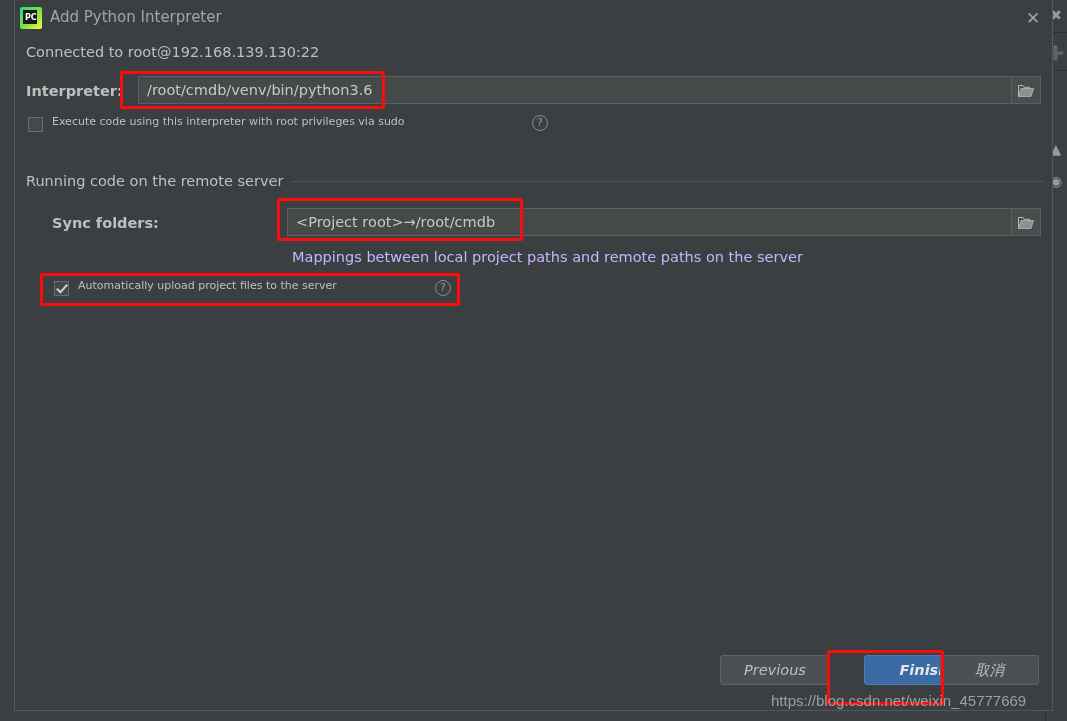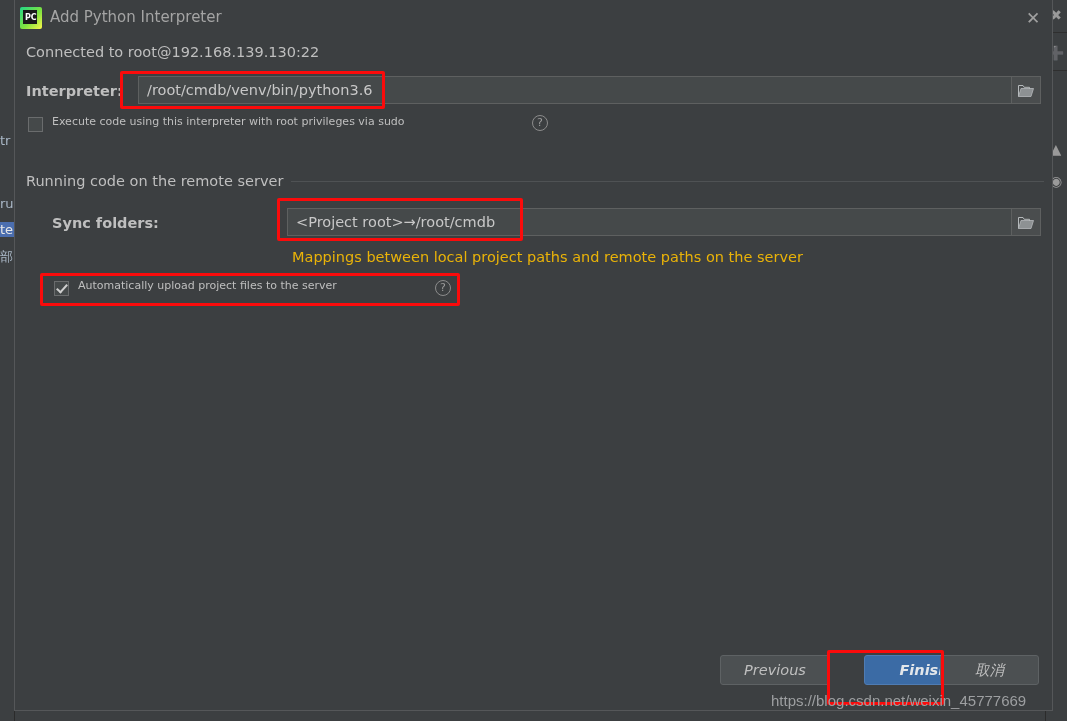--- a/index.html
+++ b/index.html
@@ -205,21 +205,21 @@
     left: 11px; top: 181px;
     right: 8px;
     height: 1px;
     background: #4f5254;
   }
 
   #hint-text {
     position: absolute;
     left: 277px; top: 249px;
     font-size: 14.5px;
-    color: #eab308;
+    color: #c4b5fd;
   }
 
   
   .dlg-btn {
     position: absolute;
     height: 30px;
     background: #4c5052;
     border: 1px solid #5e6264;
     border-radius: 3px;
     box-sizing: border-box;
@@ -257,26 +257,20 @@
     white-space: nowrap;
     z-index: 40;
     font-family: "Liberation Sans", sans-serif;
   }
 </style>
 </head>
 <body>
 
 <div id="ide-background">
 
-  <div class="ide-left-strip">
-    <div class="ide-left-text" style="top:133px;">tr</div>
-    <div class="ide-left-text" style="top:196px;">ru</div>
-    <div class="ide-left-text sel" style="top:222px;">te</div>
-    <div class="ide-left-text" style="top:248px;">部</div>
-  </div>
 
   <div class="ide-right-strip">
     <div class="ide-right-icon" style="top:6px;">✖</div>
     <div class="ide-hline" style="top:32px;"></div>
     <div class="ide-right-icon" style="top:44px;">➕</div>
     <div class="ide-hline" style="top:70px;"></div>
     <div class="ide-right-icon" style="top:140px;">▲</div>
     <div class="ide-right-icon" style="top:172px;">◉</div>
   </div>
 

